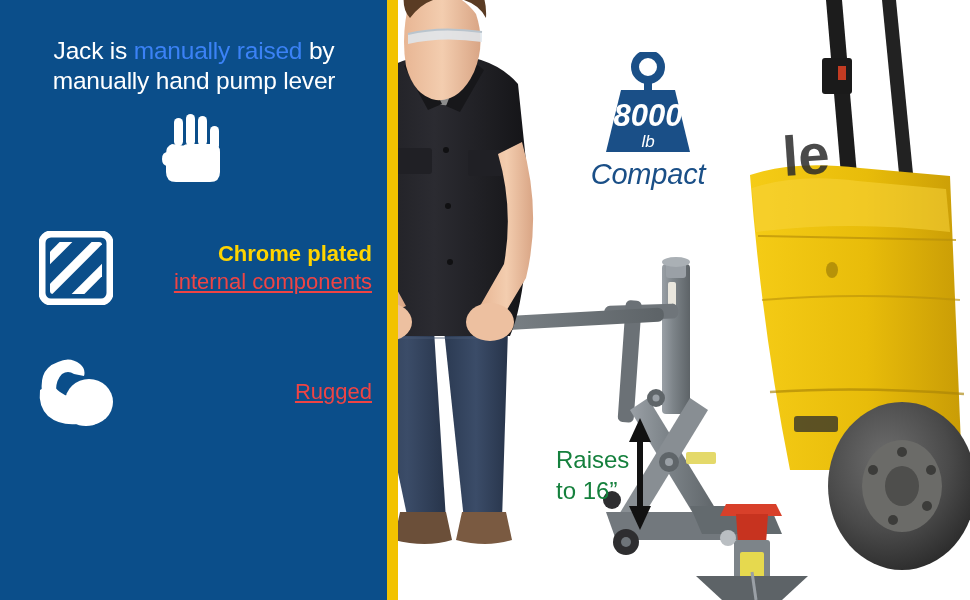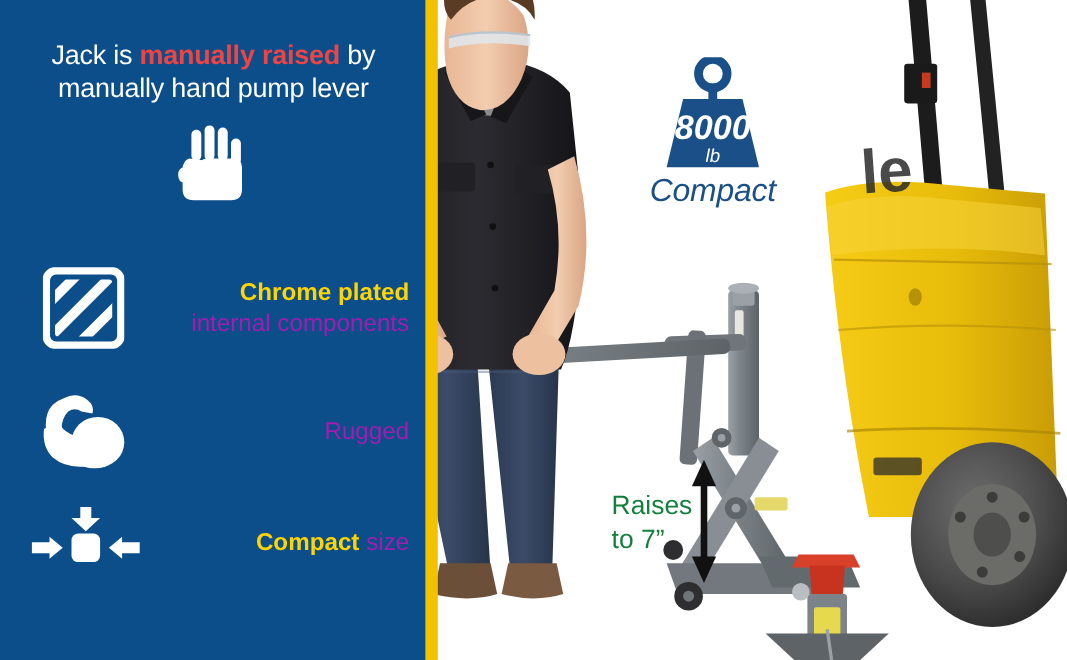--- a/index.html
+++ b/index.html
@@ -39,22 +39,22 @@
     position: absolute;
     left: 8px; top: 36px;
     width: 372px;
     text-align: center;
     color: #ffffff;
     font-size: 24.5px;
     line-height: 30px;
     letter-spacing: -0.2px;
   }
   .headline .hl {
-    color: #ef4444;
-    font-weight: bold;
+    color: #3b82f6;
+    font-weight: normal;
   }
 
   
   .fist-icon {
     position: absolute;
     left: 160px; top: 112px;
     width: 70px; height: 72px;
   }
 
   
@@ -75,25 +75,26 @@
     color: #ffffff;
     font-size: 22px;
     line-height: 28px;
     padding-right: 6px;
   }
   .feature .f-text .b {
     color: #FFD400;
     font-weight: bold;
   }
   .feature .f-text .w {
-    color: #a21caf;
+    color: #ef4444;
     font-weight: normal;
-  }
-
-  #feature-chrome { left: 30px; top: 232px; width: 348px; height: 96px; }
+    text-decoration: underline;
+  }
+
+  #feature-chrome { left: 30px; top: 220px; width: 348px; height: 96px; }
   #feature-chrome .f-icon { width: 92px; }
   #feature-rugged { left: 30px; top: 344px; width: 348px; height: 96px; }
   #feature-rugged .f-icon { width: 92px; }
   #feature-compact { left: 14px; top: 458px; width: 364px; height: 70px; }
   #feature-compact .f-icon { width: 125px; }
 
   
   .capacity-badge {
     position: absolute;
     left: 568px; top: 52px;
@@ -336,50 +337,37 @@
         <path d="M4 32 Q2 48 12 58 Q24 68 42 66 L44 40 Q32 40 24 34 Q18 30 18 24 Z"></path>
         <ellipse cx="53" cy="44" rx="24" ry="23"></ellipse>
         <ellipse cx="50" cy="56" rx="18" ry="12"></ellipse>
       </svg>
     </div>
     <div class="f-text">
       <span class="w">Rugged</span><br>
     </div>
   </div>
 
-  <div class="feature" id="feature-compact">
-    <div class="f-icon">
-      <svg width="108" height="68" viewBox="0 0 108 68" xmlns="http://www.w3.org/2000/svg" fill="#ffffff">
-        <rect x="42" y="26" width="26" height="26" rx="6"></rect>
-        <path d="M50 2 L60 2 L60 12 L68 12 L55 24 L42 12 L50 12 Z"></path>
-        <path d="M6 34 L22 34 L22 29 L34 39 L22 49 L22 44 L6 44 Z"></path>
-        <path d="M104 34 L88 34 L88 29 L76 39 L88 49 L88 44 L104 44 Z"></path>
-      </svg>
-    </div>
-    <div class="f-text">
-      <span class="b">Compact</span><span class="w"> size</span>
-    </div>
-  </div>
 
   <div class="capacity-badge">
     <svg width="160" height="104" viewBox="0 0 160 104" xmlns="http://www.w3.org/2000/svg">
       <g>
         <circle cx="80" cy="15" r="13" fill="none" stroke="#1A4F87" stroke-width="8"></circle>
         <rect x="76" y="24" width="8" height="16" fill="#1A4F87"></rect>
         <path d="M53 38 L107 38 L122 100 L38 100 Z" fill="#1A4F87"></path>
       </g>
       <text x="80" y="74" text-anchor="middle" fill="#ffffff" font-family="Liberation Sans, sans-serif" font-size="31" font-weight="bold">8000</text>
       <text x="80" y="95" text-anchor="middle" fill="#ffffff" font-family="Liberation Sans, sans-serif" font-size="17">lb</text>
     </svg>
     <div class="capacity-label">Compact</div>
   </div>
 
   <div class="raises-text">
     <span>Raises</span><br>
-    <span>to 7”</span>
+    <span>to 16”</span>
   </div>
   <div class="raises-arrow">
     <svg width="24" height="112" viewBox="0 0 24 112" xmlns="http://www.w3.org/2000/svg" fill="#111111">
       <rect x="9" y="16" width="6" height="80"></rect>
       <path d="M12 0 L23 24 L1 24 Z"></path>
       <path d="M12 112 L1 88 L23 88 Z"></path>
     </svg>
   </div>
 
 </div>

